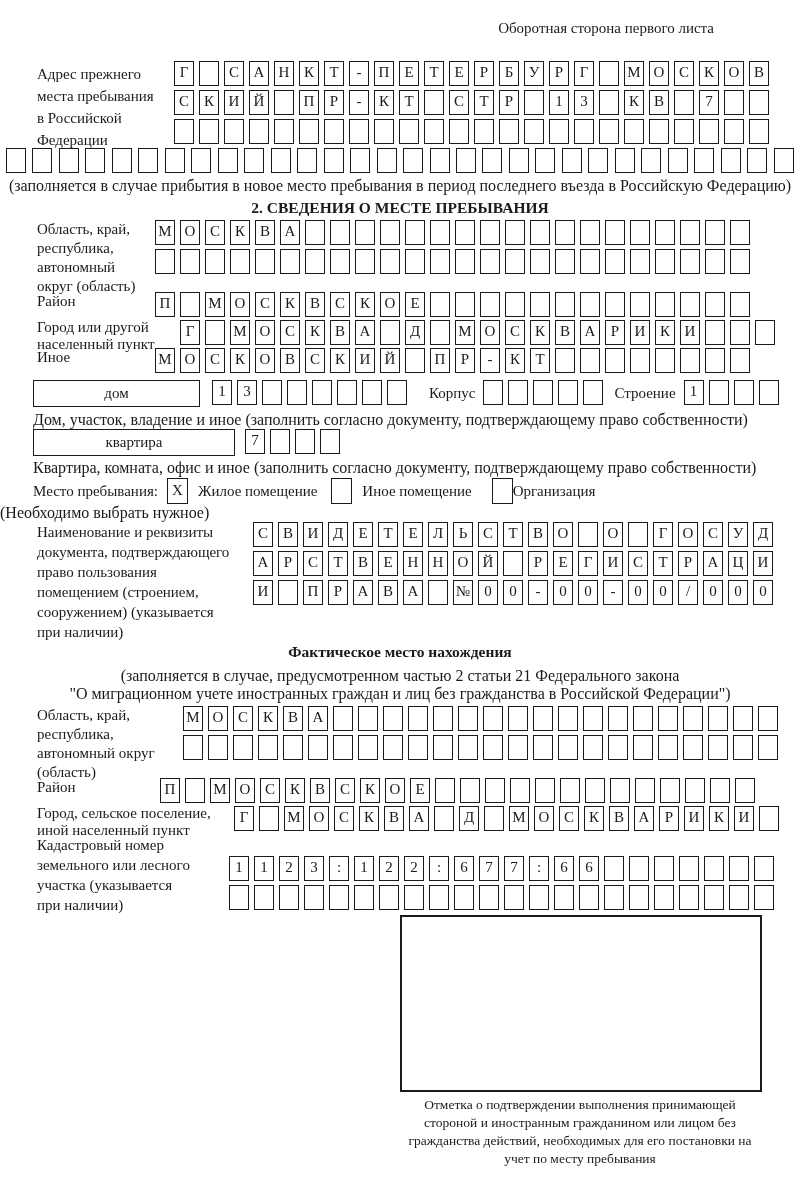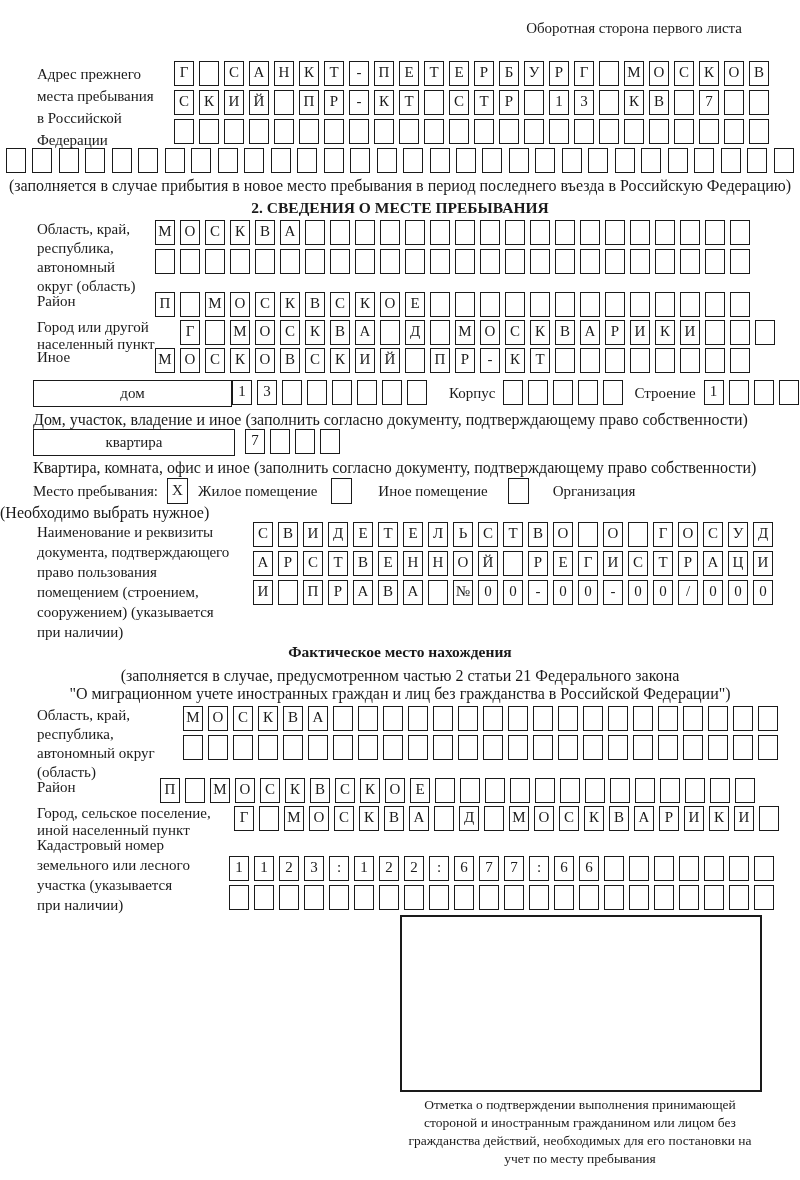--- a/index.html
+++ b/index.html
@@ -1,18 +1,18 @@
 <!DOCTYPE html>
 <html><head>
 <meta charset="utf-8">
 <style>
   html,body{margin:0;padding:0;background:#fff;}
   .page{position:relative;width:800px;height:1180px;background:#fff;color:#1a1a1a;
         font-family:"Liberation Serif",serif;overflow:hidden;}
-  .side-note{text-align:right;padding:20px 58px 0 0;font-size:15px;}
+  .side-note{text-align:right;padding:20px 86px 0 0;font-size:15px;}
   
   .frow{position:relative;margin-left:33px;}
   .label{position:absolute;left:4px;top:0;font-size:15px;line-height:19px;white-space:pre-line;}
   .cellcol .cellrow{margin-bottom:4px;}
   .cellrow{display:flex;height:25px;}
   .cell{box-sizing:border-box;flex:none;width:20px;height:25px;border:1.7px solid #1a1a1a;
         margin-right:5px;font-size:15px;line-height:21px;text-align:center;}
   .spread{display:flex;justify-content:space-between;margin:0 6px 4px 6px;}
   .spread .cell{margin-right:0;}
   .caption{font-size:16px;line-height:17px;}
@@ -304,21 +304,21 @@
         <span class="cell"></span>
         <span class="cell"></span>
         <span class="cell"></span>
         <span class="cell"></span>
         <span class="cell"></span>
         <span class="cell"></span>
       </div>
   </div>
 
   <div class="hrow">
-    <div class="wbox" style="width:199px;">дом</div>
+    <div class="wbox" style="width:167px;margin-right:12px">дом</div>
     <div class="cellrow">
         <span class="cell">1</span>
         <span class="cell">3</span>
         <span class="cell"></span>
         <span class="cell"></span>
         <span class="cell"></span>
         <span class="cell"></span>
         <span class="cell"></span>
         <span class="cell"></span>
       </div>
@@ -349,23 +349,23 @@
         <span class="cell"></span>
       </div>
   </div>
   <div class="caption" style="margin:3px 0 2px 33px">Квартира, комната, офис и иное (заполнить согласно документу, подтверждающему право собственности)</div>
 
   <div class="hrow" style="margin-top:1px">
     <div class="ilabel">Место пребывания:</div>
     <div class="cbox" style="margin-left:9px">X</div>
     <div class="ilabel" style="margin-left:10px">Жилое помещение</div>
     <div class="cbox" style="margin-left:14px"></div>
-    <div class="ilabel" style="margin-left:26px">Иное помещение</div>
+    <div class="ilabel" style="margin-left:10px">Иное помещение</div>
     <div class="cbox" style="margin-left:20px"></div>
-    <div class="ilabel" style="margin-left:24px">Организация</div>
+    <div class="ilabel" style="margin-left:0">Организация</div>
   </div>
   <div class="caption" style="width:720px;text-align:left">(Необходимо выбрать нужное)</div>
 
   <div class="frow" style="margin-top:1px;margin-bottom:37px">
     <div class="label" style="width:215px;line-height:20px">Наименование и реквизиты
 документа, подтверждающего
 право пользования
 помещением (строением,
 сооружением) (указывается
 при наличии)</div>

